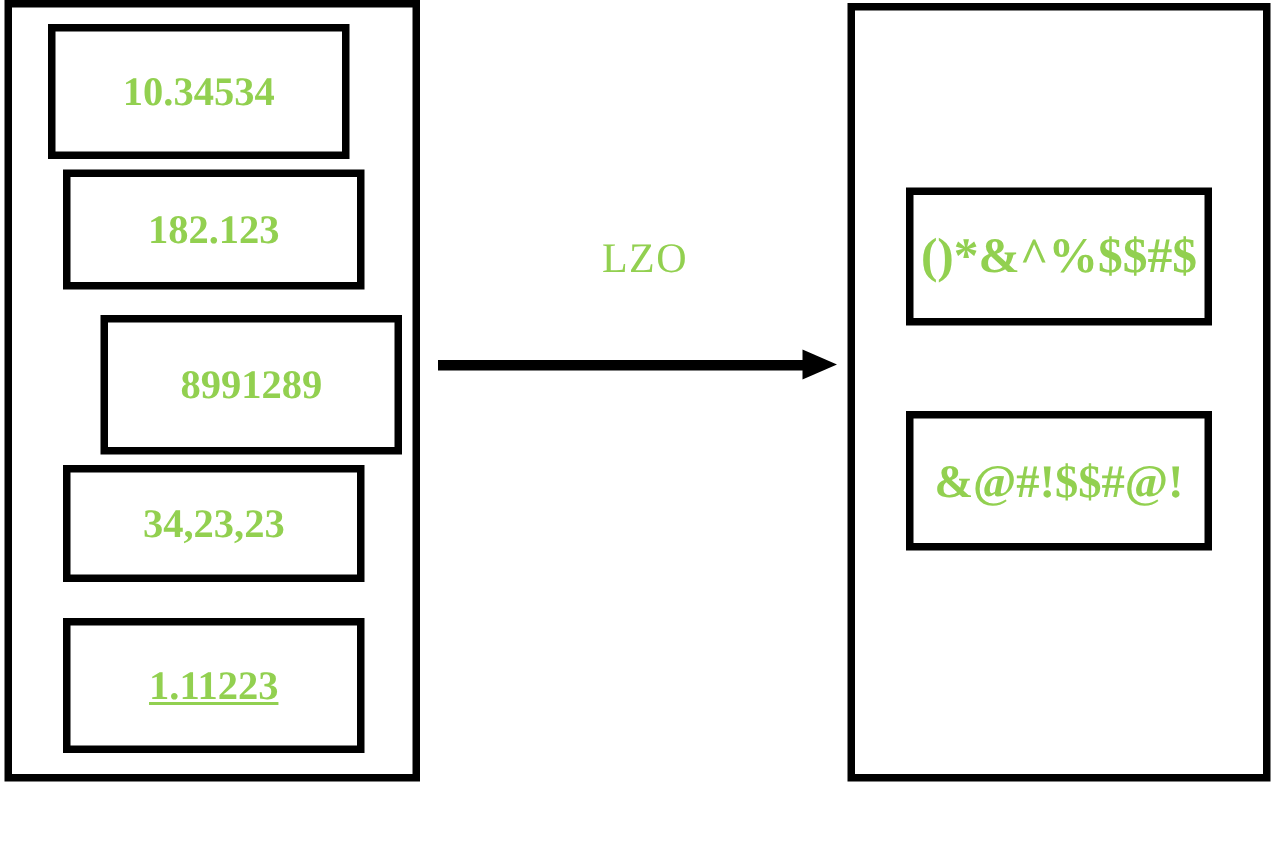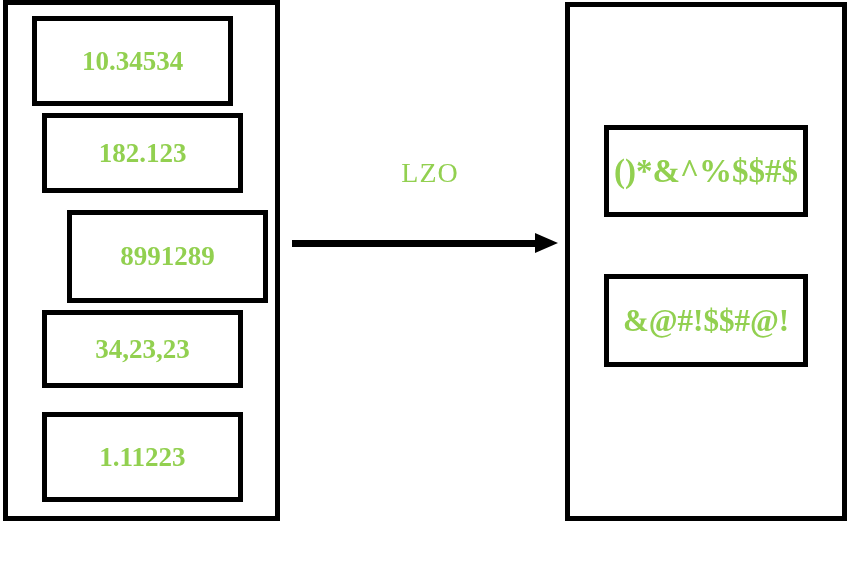--- a/index.html
+++ b/index.html
@@ -34,21 +34,21 @@
     color: var(--accent);
     font-weight: bold;
     font-size: 27px;
     white-space: nowrap;
   }
   
   .cell.s0 { left: 24px; top: 11px;  width: 201px; height: 90px; }
   .cell.s1 { left: 34px; top: 108px; width: 201px; height: 80px; }
   .cell.s2 { left: 34px; top: 205px; width: 201px; height: 93px; margin-left: 25px; }
   .cell.s3 { left: 34px; top: 305px; width: 201px; height: 78px; }
-  .cell.s4 { left: 34px; top: 407px; width: 201px; height: 90px; }
+  .cell.s4 { left: 34px; top: 407px; width: 201px; height: 90px; text-decoration: underline; }
   
   .cell.o0 { left: 34px; top: 118px; width: 204px; height: 92px; font-size: 33px; }
   .cell.o1 { left: 34px; top: 267px; width: 204px; height: 93px; font-size: 31px; }
   .process-label {
     position: absolute;
     left: 305px;
     top: 156px;
     width: 250px;
     text-align: center;
     color: var(--accent);

